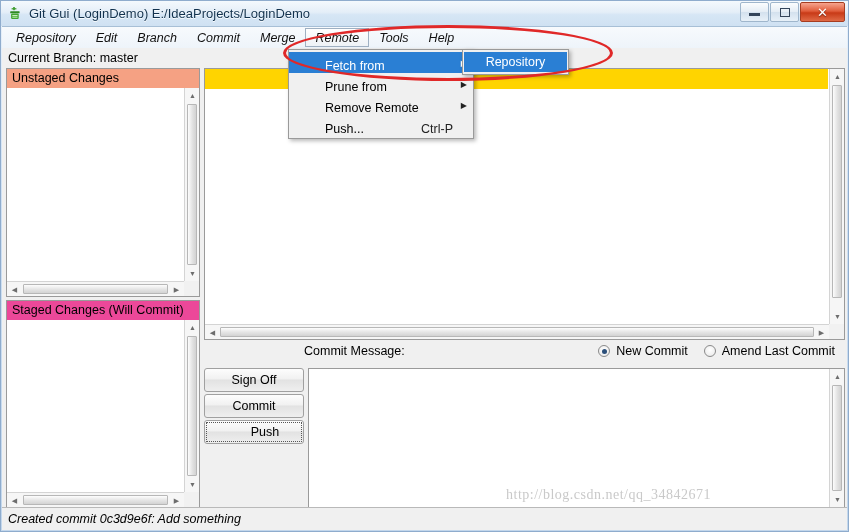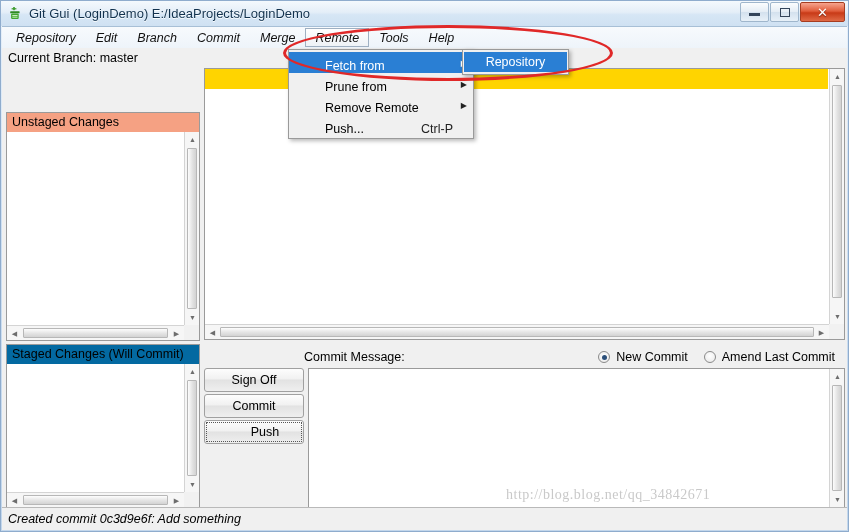--- a/index.html
+++ b/index.html
@@ -88,31 +88,31 @@
   
   .body-area{
     position:absolute;left:0;top:41px;right:0;bottom:22px;
   }
 
   .left-col{
     position:absolute;left:4px;top:0;width:194px;bottom:0;
   }
   .pane{
     position:absolute;left:0;right:0;
-    border:1px solid #9a9a9a;background:#fff;box-sizing:border-box;margin-top:44px;
+    border:1px solid #9a9a9a;background:#fff;box-sizing:border-box;
   }
   .pane-unstaged{top:0;height:229px;}
   .pane-staged{top:232px;bottom:0;}
   .pane-head{
     height:19px;line-height:19px;padding-left:5px;
     font-size:12.5px;white-space:nowrap;overflow:hidden;
     box-sizing:border-box;
   }
   .head-unstaged{background:#f5a183;}
-  .head-staged{background:#0369a1;}
+  .head-staged{background:#ec4899;}
   .pane-body{position:absolute;left:0;right:0;top:19px;bottom:0;background:#fff;}
 
   
   .sb-v{
     position:absolute;right:0;top:0;bottom:15px;width:15px;
     background:#f6f6f6;border-left:1px solid #d4d4d4;box-sizing:border-box;
   }
   .sb-h{
     position:absolute;left:0;right:15px;bottom:0;height:15px;
     background:#f6f6f6;border-top:1px solid #d4d4d4;box-sizing:border-box;
@@ -147,21 +147,21 @@
     border:1px solid #9a9a9a;background:#fff;box-sizing:border-box;
   }
   .yellow-bar{
     position:absolute;left:0;right:16px;top:0;height:20px;background:#ffd400;
   }
   .diff-inner{position:absolute;left:0;right:0;top:0;bottom:0;}
 
   
   .commit-row{
     position:absolute;left:0;right:0;top:276px;height:20px;
-    display:flex;align-items:flex-end;font-size:12.5px;
+    display:flex;align-items:flex-start;font-size:12.5px;
   }
   .commit-label{margin-left:100px;}
   .radio-group{margin-left:auto;display:flex;align-items:center;gap:6px;}
   .radio{
     width:12px;height:12px;border-radius:50%;
     border:1px solid #8a8a8a;
     background:radial-gradient(circle at 50% 40%,#fff,#e7e7e7);
     display:inline-block;position:relative;box-sizing:border-box;
   }
   .radio.sel::after{
@@ -376,21 +376,21 @@
             </div>
           </div>
         </div>
       </div>
 
       <div class="statusbar">
         <span>Created commit 0c3d9e6f: Add something</span>
       </div>
     </div>
 
-    <div class="watermark">http://blog.blog.net/qq_34842671</div>
+    <div class="watermark">http://blog.csdn.net/qq_34842671</div>
 
     <div class="dropdown">
       <div class="dd-item sel">
         <span>Fetch from</span>
         <span class="dd-arrow">▶</span>
       </div>
       <div class="dd-item">
         <span>Prune from</span>
         <span class="dd-arrow">▶</span>
       </div>

